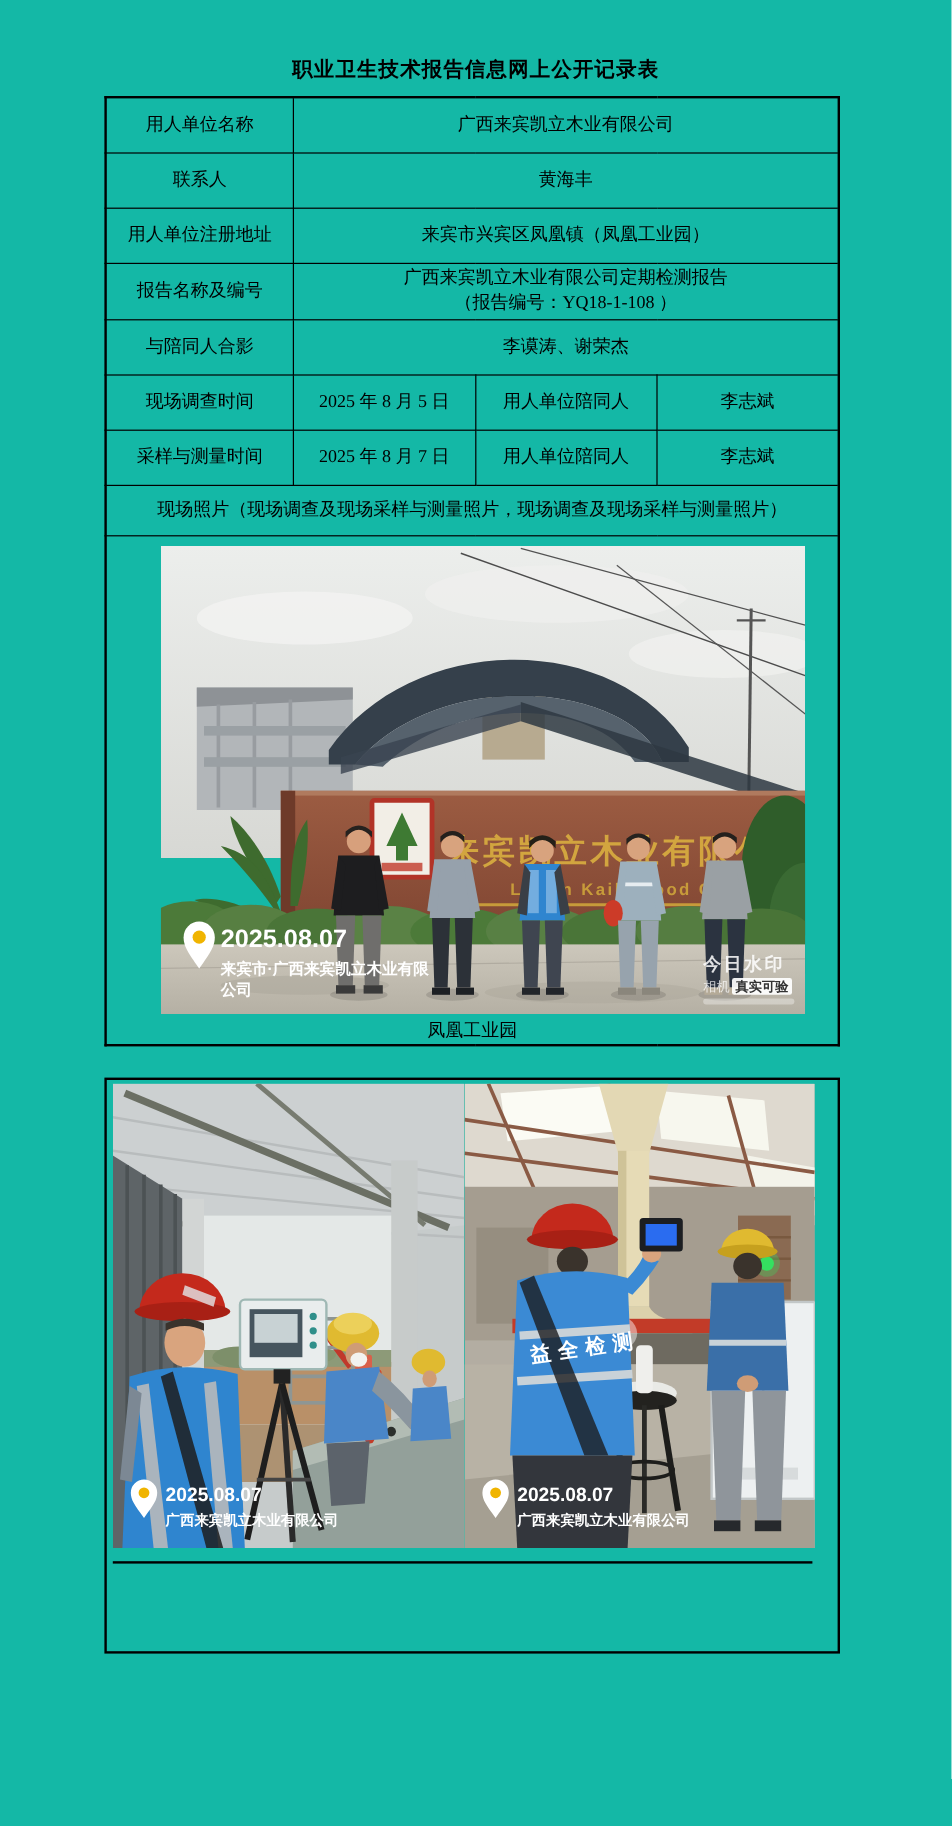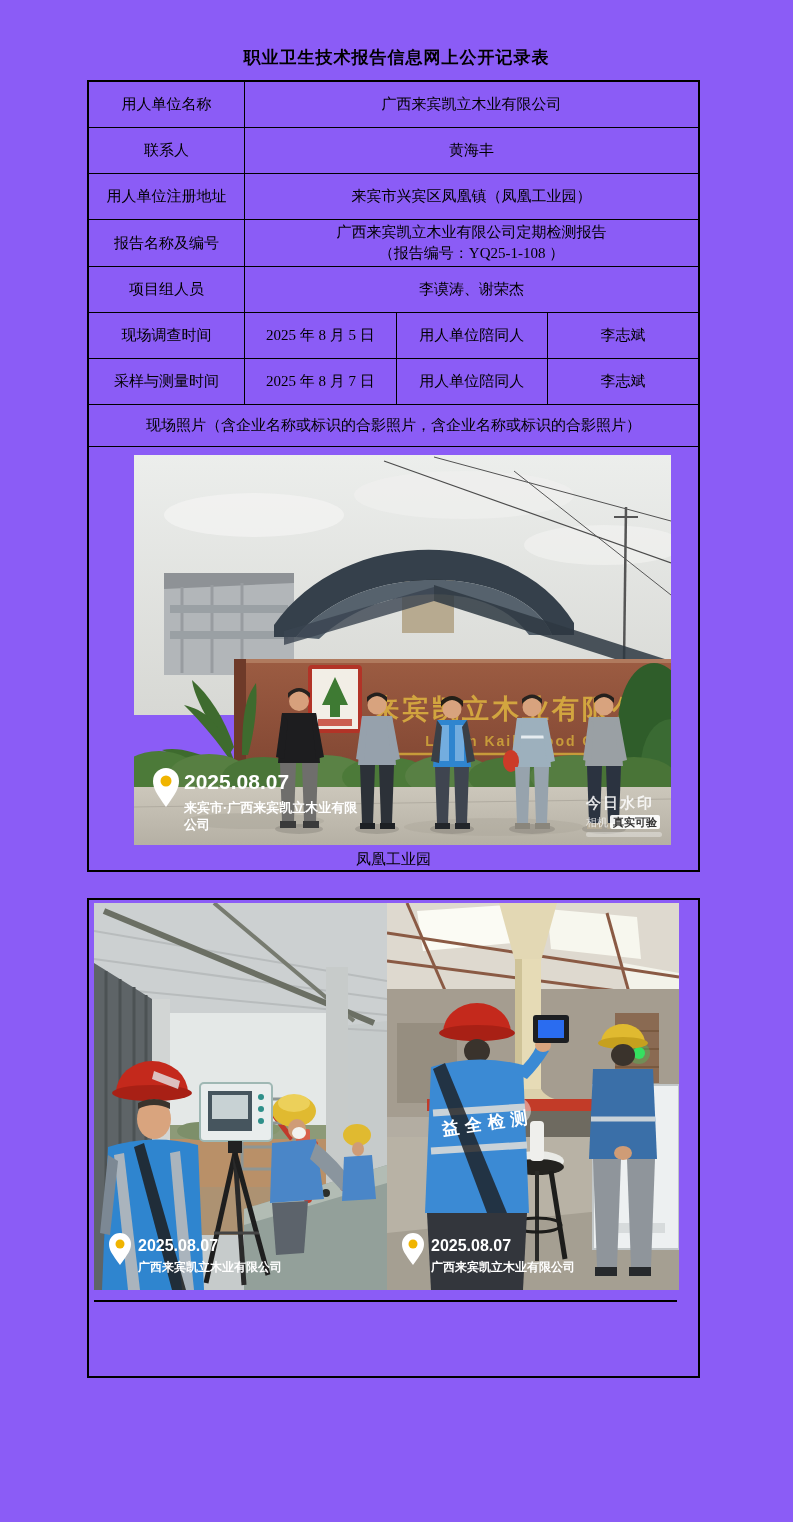--- a/index.html
+++ b/index.html
@@ -1,16 +1,16 @@
 <!DOCTYPE html>
 <html><head>
 <meta charset="utf-8">
 <style>
   html,body{margin:0;padding:0;background:#fff;}
-  .page{position:relative;width:793px;height:1522px;background:#8b5cf6;overflow:hidden;
+  .page{position:relative;width:793px;height:1522px;background:#14b8a6;overflow:hidden;
         font-family:"Liberation Serif","DejaVu Serif",serif;color:#000;}
   .doc-title{padding-top:46px;text-align:center;font-size:17px;font-weight:bold;letter-spacing:1px;}
   table.rec{border-collapse:collapse;table-layout:fixed;margin:11px 0 0 87px;width:613px;}
   table.rec td{border:1.5px solid #000;text-align:center;font-size:15px;line-height:21px;
                padding:2px 4px;vertical-align:middle;word-break:break-all;}
   table.rec{border:2px solid #000;}
   td.w1{width:147px;} td.w2{width:196px;} td.w3{width:130px;} td.w4{width:140px;}
   tr.h45 td{height:41px;}
   td.note-cell{text-align:left;padding-left:8px;height:37px;}
   td.photo-cell{padding:0;height:416px;vertical-align:top;}
@@ -40,41 +40,41 @@
       <td colspan="3">黄海丰</td>
     </tr>
     <tr class="h45">
       <td class="w1">用人单位注册地址</td>
       <td colspan="3">来宾市兴宾区凤凰镇（凤凰工业园）</td>
     </tr>
     <tr class="h45">
       <td class="w1">报告名称及编号</td>
       <td colspan="3">
         <div>广西来宾凯立木业有限公司定期检测报告</div>
-        <div>（报告编号：YQ25-1-108 ）</div>
+        <div>（报告编号：YQ18-1-108 ）</div>
       </td>
     </tr>
     <tr class="h45">
-      <td class="w1">项目组人员</td>
+      <td class="w1">与陪同人合影</td>
       <td colspan="3">李谟涛、谢荣杰</td>
     </tr>
     <tr class="h45">
       <td class="w1">现场调查时间</td>
       <td class="w2">2025 年 8 月 5 日</td>
       <td class="w3">用人单位陪同人</td>
       <td class="w4">李志斌</td>
     </tr>
     <tr class="h45">
       <td class="w1">采样与测量时间</td>
       <td class="w2">2025 年 8 月 7 日</td>
       <td class="w3">用人单位陪同人</td>
       <td class="w4">李志斌</td>
     </tr>
     <tr>
-      <td colspan="4" class="note-cell">现场照片（含企业名称或标识的合影照片，含企业名称或标识的合影照片）</td>
+      <td colspan="4" class="note-cell">现场照片（现场调查及现场采样与测量照片，现场调查及现场采样与测量照片）</td>
     </tr>
     <tr>
       <td colspan="4" class="photo-cell">
         <div class="photo1-wrap">
           <svg width="537" height="390" viewBox="0 0 537 390">
             <defs>
               <linearGradient id="sky1" x1="0" y1="0" x2="0" y2="1">
                 <stop offset="0" stop-color="#eceeec"></stop>
                     <stop offset="1" stop-color="#d7d8d4"></stop>
               </linearGradient>

